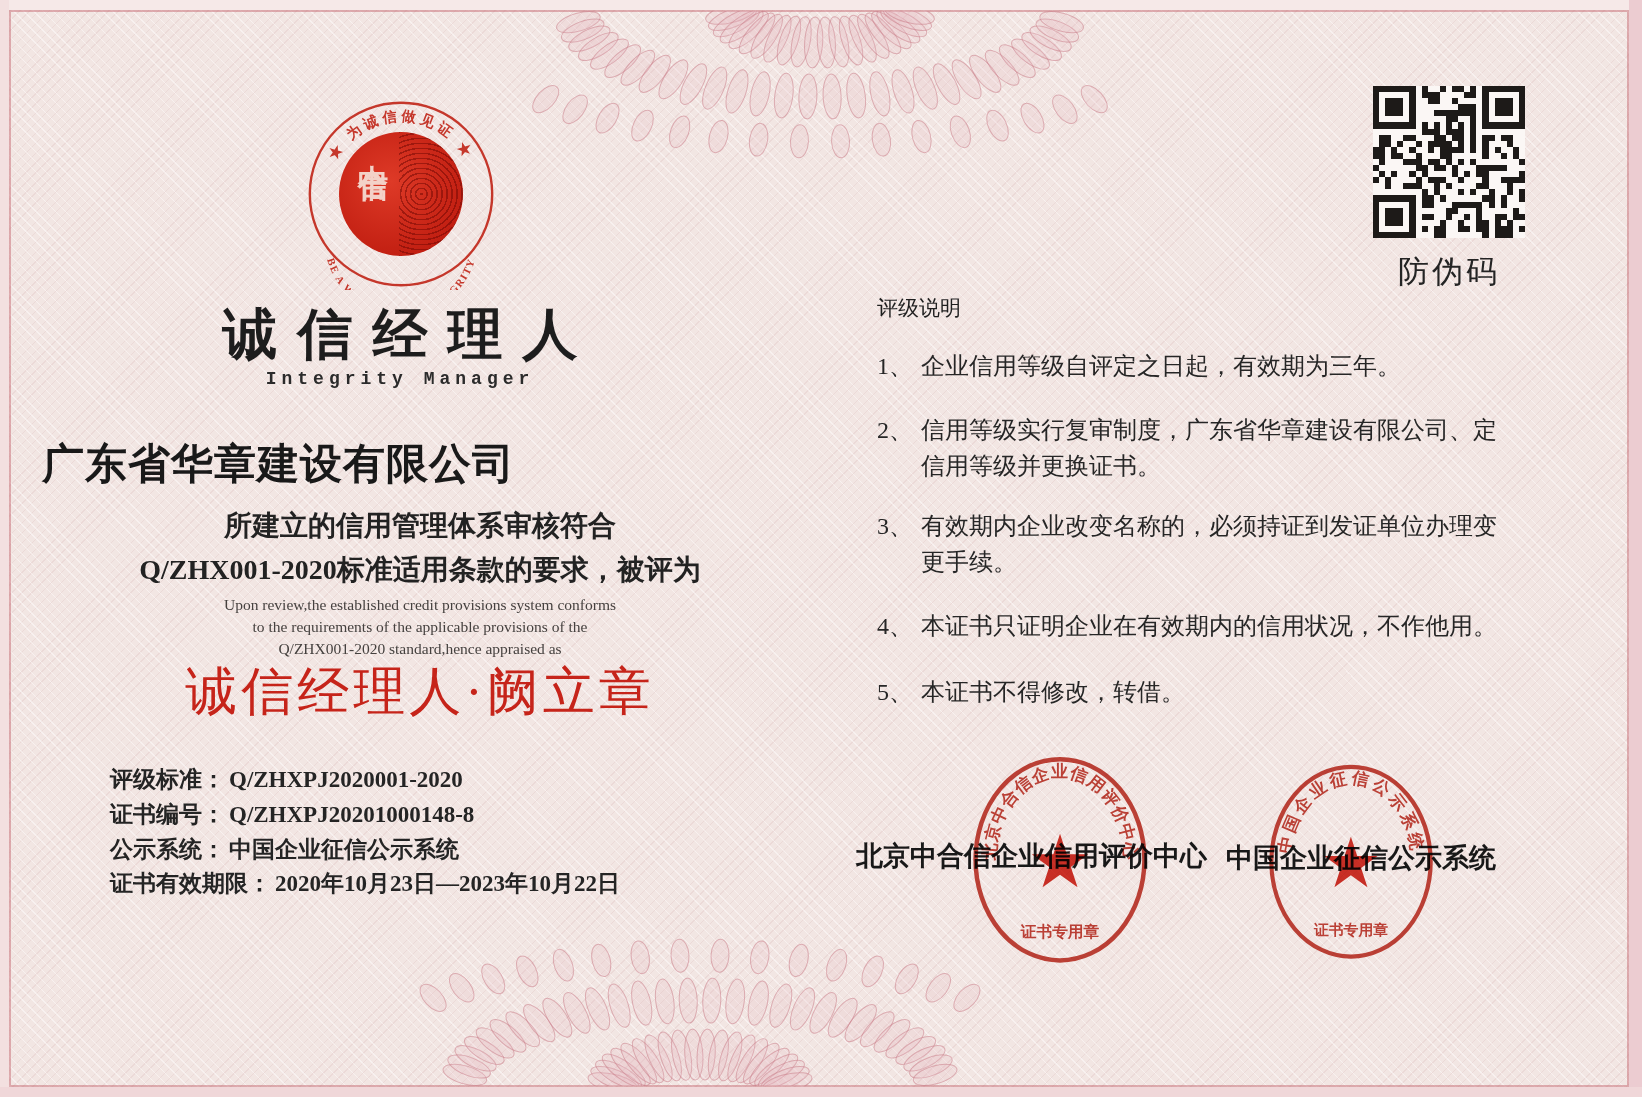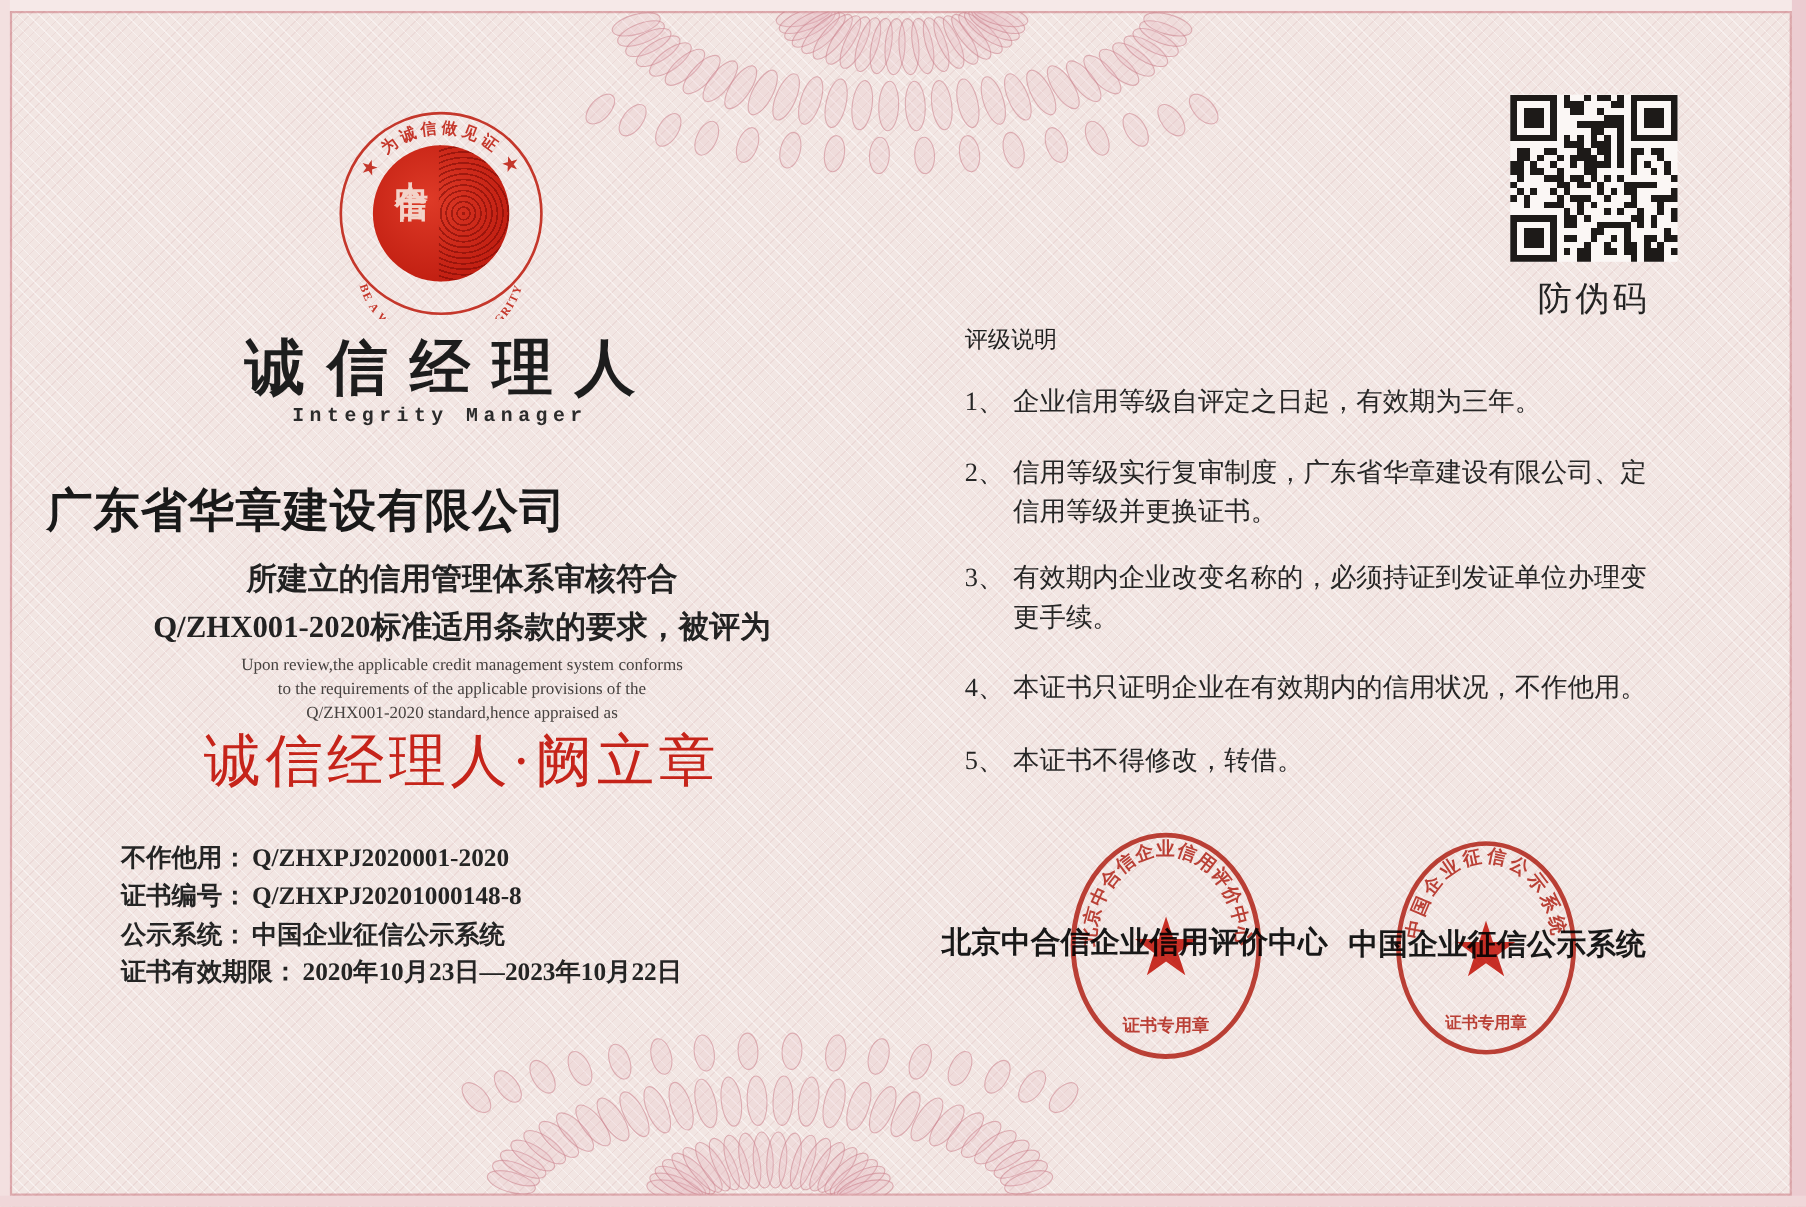--- a/index.html
+++ b/index.html
@@ -253,29 +253,29 @@
     </svg>
   </div>
 
   <div class="title">诚信经理人</div>
   <div class="subtitle">Integrity Manager</div>
   <div class="company">广东省华章建设有限公司</div>
 
   <div class="stmt stmt1">所建立的信用管理体系审核符合</div>
   <div class="stmt stmt2">Q/ZHX001-2020标准适用条款的要求，被评为</div>
   <div class="eng">
-    <div>Upon review,the applicable credit management system conforms</div>
+    <div>Upon review,the established credit provisions system conforms</div>
     <div>to the requirements of the applicable provisions of the</div>
     <div>Q/ZHX001-2020 standard,hence appraised as</div>
   </div>
   <div class="award">诚信经理人·阙立章</div>
 
   <div class="details">
     <div class="row">
-      <span>不作他用：</span><span class="val">Q/ZHXPJ2020001-2020</span>
+      <span>评级标准：</span><span class="val">Q/ZHXPJ2020001-2020</span>
     </div>
     <div class="row">
       <span>证书编号：</span><span class="val">Q/ZHXPJ20201000148-8</span>
     </div>
     <div class="row">
       <span>公示系统：</span><span class="val">中国企业征信公示系统</span>
     </div>
     <div class="row">
       <span>证书有效期限：</span><span class="val">2020年10月23日—2023年10月22日</span>
     </div>

